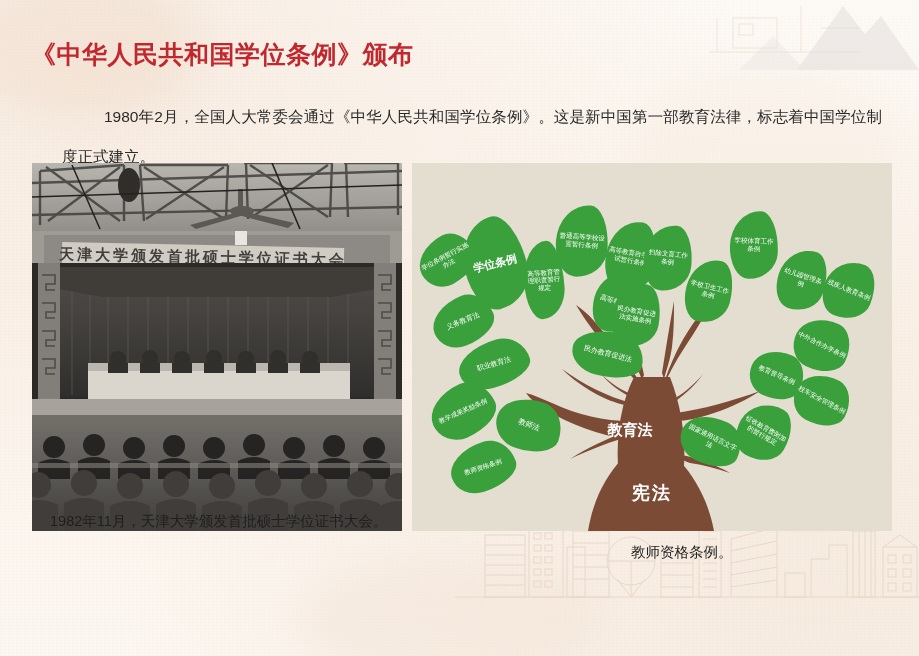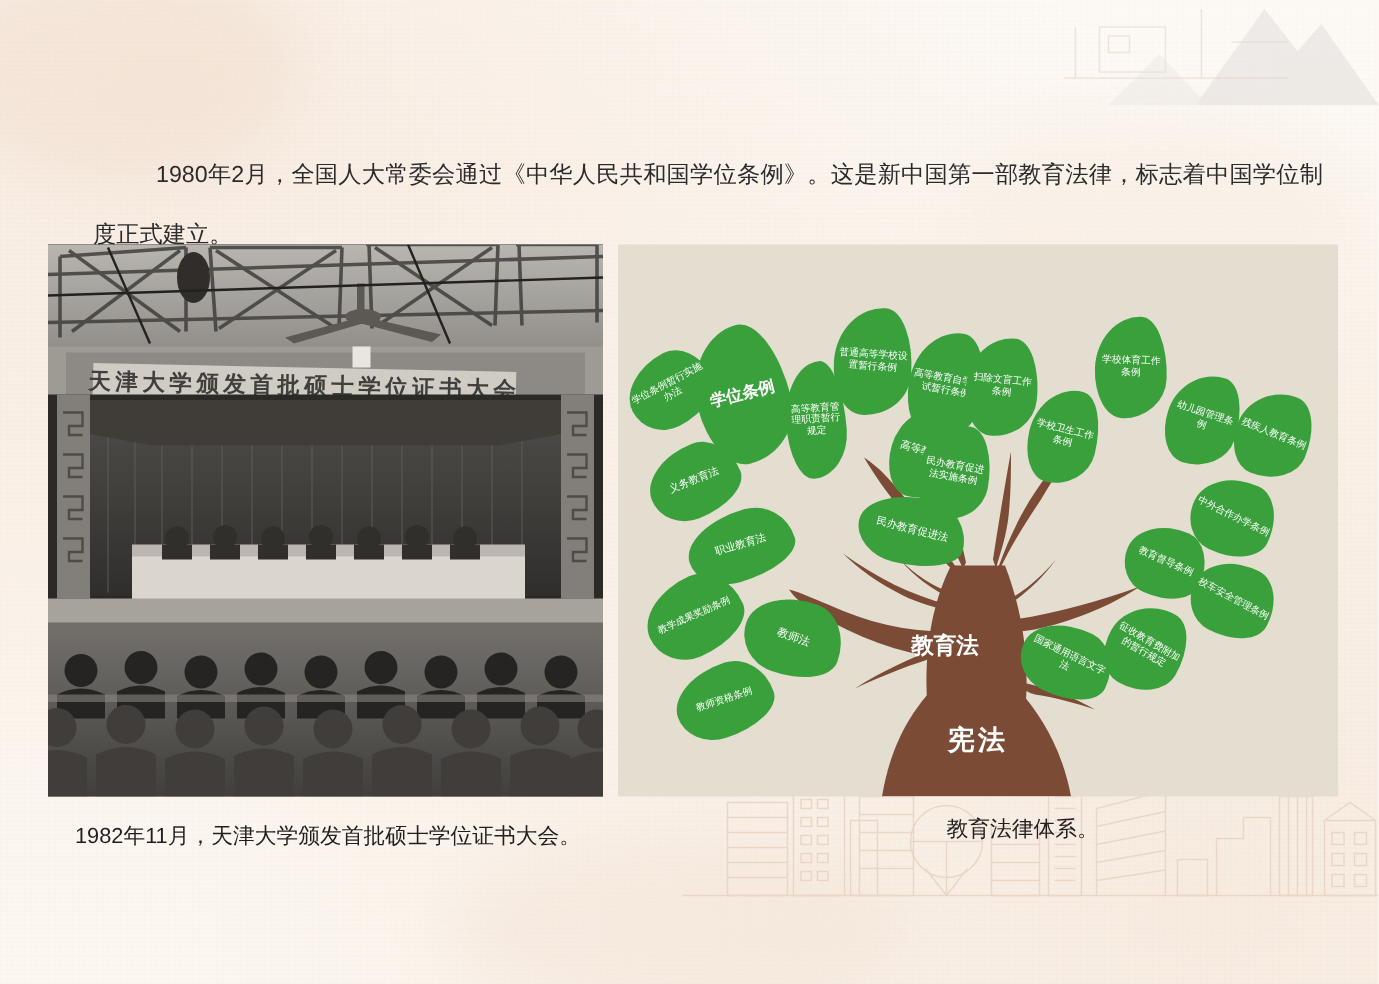--- a/index.html
+++ b/index.html
@@ -56,21 +56,21 @@
   .body-copy .indent{display:inline-block;width:42px;}
 
   
   .photo{
     position:absolute;left:32px;top:163px;width:370px;height:368px;
     background:#1c1c1c;overflow:hidden;
   }
   .photo .ph-inner{position:absolute;inset:0;}
 
   .photo-caption{
-    position:absolute;left:50px;top:548px;width:360px;
+    position:absolute;left:50px;top:512px;width:360px;
     font-size:14.5px;color:#1f1f1f;white-space:nowrap;
   }
 
   
   .tree-panel{
     position:absolute;left:412px;top:163px;width:480px;height:368px;
     background:#e3ded0;overflow:hidden;
   }
   .tree-caption{
     position:absolute;left:631px;top:543px;
@@ -161,20 +161,21 @@
           <rect x="448" y="34" width="8" height="8"></rect>
         <rect x="433" y="48" width="8" height="8"></rect>
           <rect x="448" y="48" width="8" height="8"></rect>
         <rect x="433" y="62" width="8" height="8"></rect>
           <rect x="448" y="62" width="8" height="8"></rect>
       </g>
       <path d="M428 26 L445 14 L462 26"></path>
     </g>
   </svg>
 
+  <div class="title" data-interactable="false">《中华人民共和国学位条例》颁布</div>
 
   <div class="body-copy" data-interactable="false">
     <span class="indent" data-interactable="false"></span><span data-interactable="false">1980年2月，全国人大常委会通过《中华人民共和国学位条例》。这是新中国第一部教育法律，</span><span data-interactable="false">标志着中国学位制度正式建立。</span>
   </div>
 
   <div class="photo" data-interactable="false">
     <svg class="ph-inner" data-interactable="false" viewBox="0 0 370 368" preserveAspectRatio="none">
       <defs>
         <linearGradient id="ceil" x1="0" y1="0" x2="0" y2="1">
           <stop offset="0%" stop-color="#b7b4ae"></stop>
@@ -430,14 +431,14 @@
         </div>
         <div class="leaf" data-interactable="false" style="left: 84px; top: 236px; width: 66px; height: 52px; font-size: 7.5px; background: rgb(58, 160, 60); transform: rotate(20deg);">
           <span data-interactable="false">教师法</span>
         </div>
         <div class="leaf" data-interactable="false" style="left: 38px; top: 280px; width: 66px; height: 48px; font-size: 6.5px; background: rgb(58, 160, 60); transform: rotate(-18deg);">
           <span data-interactable="false">教师资格条例</span>
         </div>
       </div>
   </div>
 
-  <div class="tree-caption" data-interactable="false">教育法律体系。</div>
+  <div class="tree-caption" data-interactable="false">教师资格条例。</div>
 </div>
 
 </body></html>

